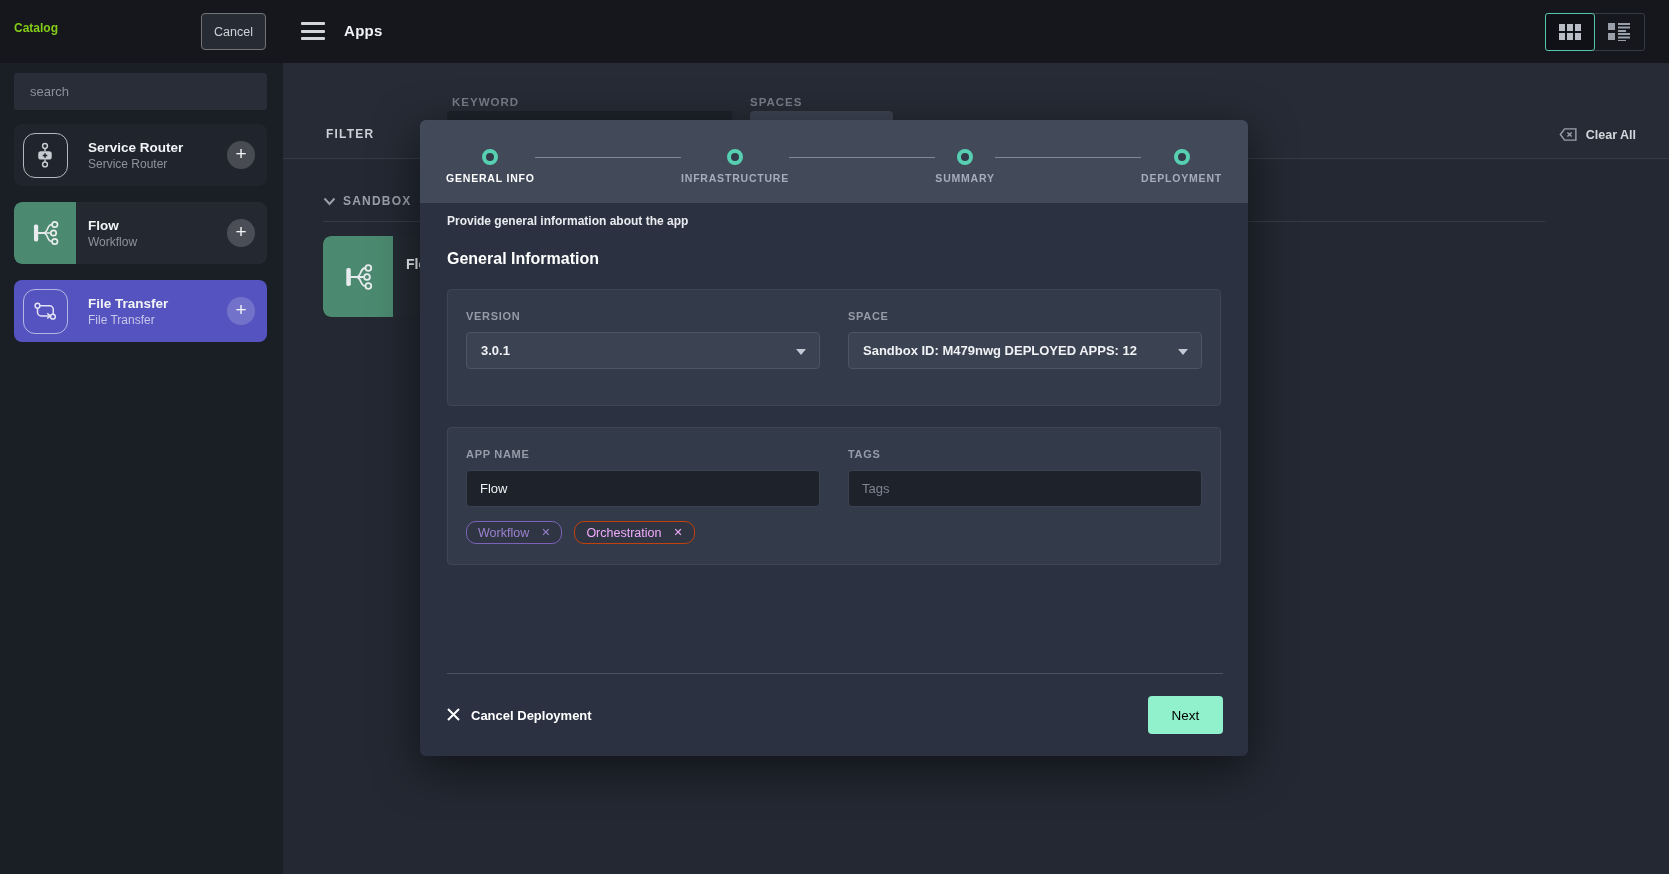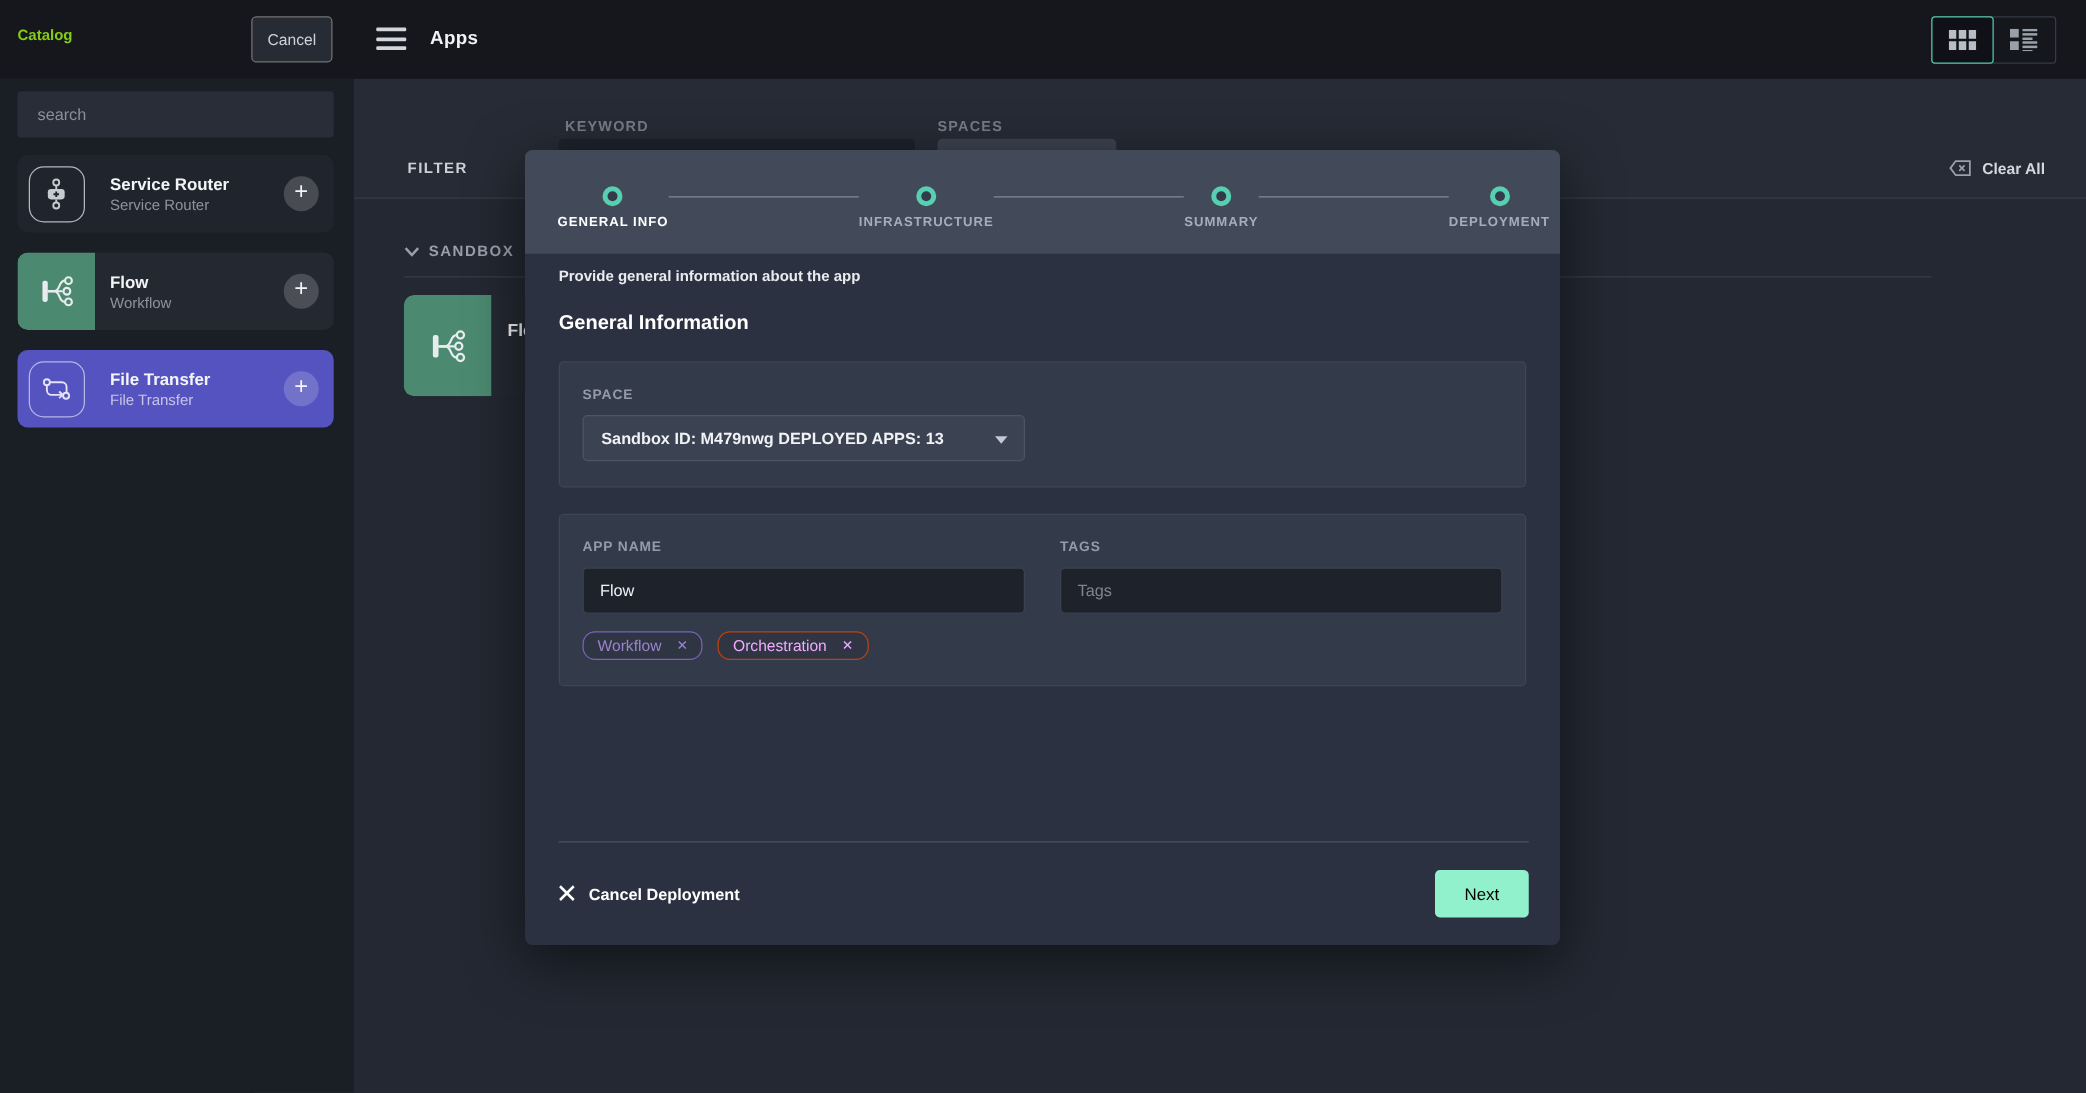--- a/index.html
+++ b/index.html
@@ -61,21 +61,21 @@
   #flow-card { position:absolute; left:40px; top:173px; width:272px; height:81px; background:#242a33;
     border-radius:8px; display:flex; cursor:pointer; overflow:hidden; }
   #flow-card .tile { width:70px; height:81px; background:#4b8a70; border-radius:8px 0 0 8px; display:flex;
     align-items:center; justify-content:center; flex:0 0 70px; }
   #flow-card .t { font-size:14px; font-weight:bold; color:#f2f4f6; padding:20px 0 0 13px; }
 
   
   #modal { position:absolute; left:420px; top:120px; width:828px; height:636px; background:#2b3140;
     border-radius:6px; box-shadow:0 12px 45px rgba(0,0,0,.55); z-index:5; }
   #modal-header { position:absolute; left:0; top:0; width:828px; height:83px; background:#424a5a; border-radius:6px 6px 0 0; }
-  #stepper { display:flex; align-items:flex-start; padding:29px 8px 0 26px; }
+  #stepper { display:flex; align-items:flex-start; padding:29px 26px 0 26px; }
   .step { display:flex; flex-direction:column; align-items:center; cursor:pointer; }
   .step-dot { width:16px; height:16px; border-radius:50%; border:4.5px solid #57d0b2; background:#333b4b; }
   .step-label { margin-top:7px; font-size:10.5px; font-weight:bold; color:#a6adb9; letter-spacing:.8px; white-space:nowrap; }
   .step.active .step-label { color:#ffffff; }
   .step-line { flex:1; height:1px; background:#818997; margin-top:8px; }
   #modal-body { position:absolute; left:27px; top:83px; width:774px; }
   #wizard-title { margin-top:22px; font-size:16px; font-weight:bold; color:#ffffff; }
   #wizard-subtitle { margin-top:11px; font-size:12px; font-weight:bold; color:#e9ebef; }
   .panel { margin-top:21px; background:#333a49; border:1px solid #3e4656; border-radius:4px; padding:20px 18px; }
   .grid2 { display:grid; grid-template-columns:1fr 1fr; column-gap:28px; row-gap:16px; }
@@ -277,23 +277,30 @@
     </div>
   </div>
 
   <div id="modal-body">
     <div id="wizard-subtitle">Provide general information about the app</div>
     <div id="wizard-title">General Information</div>
 
     <div class="panel">
       <div class="grid2">
         <div>
+          <div class="fld-label">VERSION</div>
+          <div class="select">
+            <span class="val">3.0.1</span>
+            <span class="caret"></span>
+          </div>
+        </div>
+        <div>
           <div class="fld-label">SPACE</div>
           <div class="select">
-            <span class="val">Sandbox ID: M479nwg DEPLOYED APPS: 13</span>
+            <span class="val">Sandbox ID: M479nwg DEPLOYED APPS: 12</span>
             <span class="caret"></span>
           </div>
         </div>
         <div></div>
       </div>
     </div>
 
     <div class="panel">
       <div class="grid2">
         <div>

